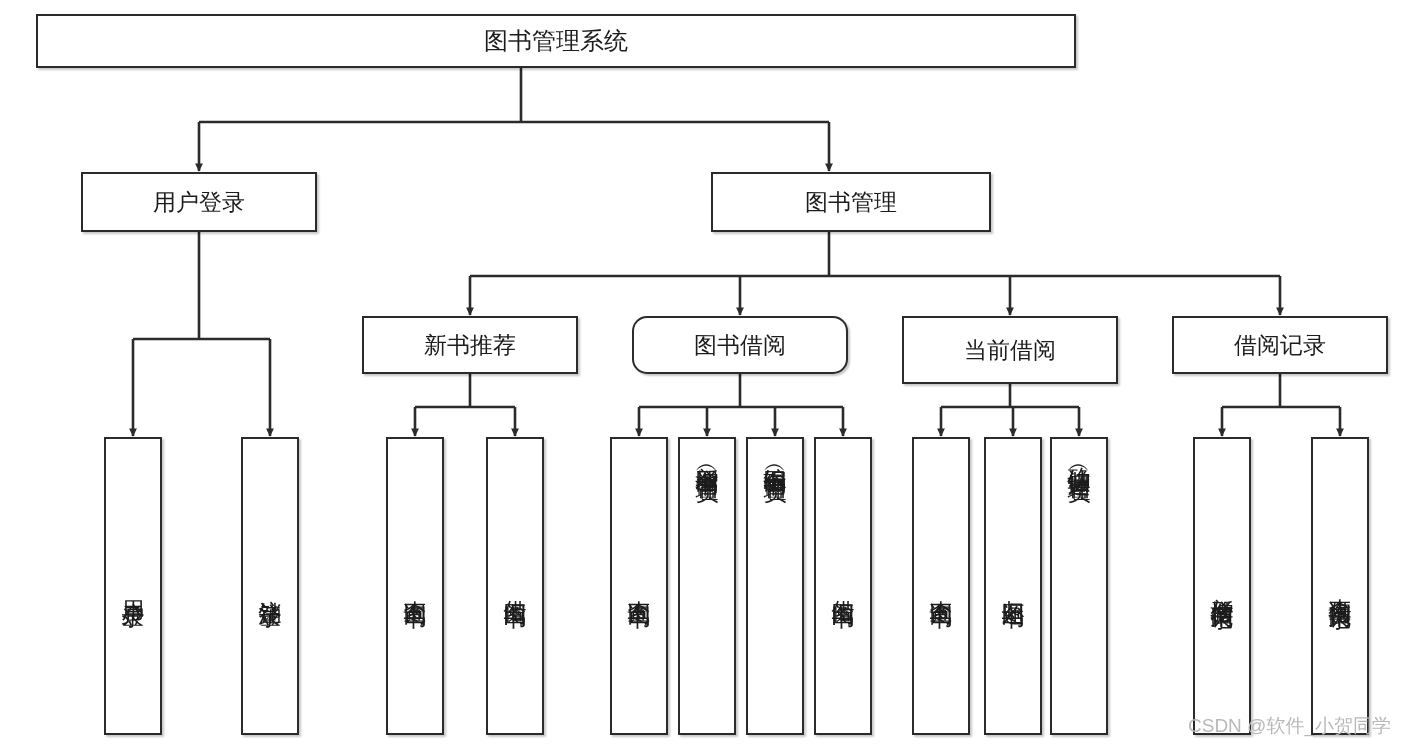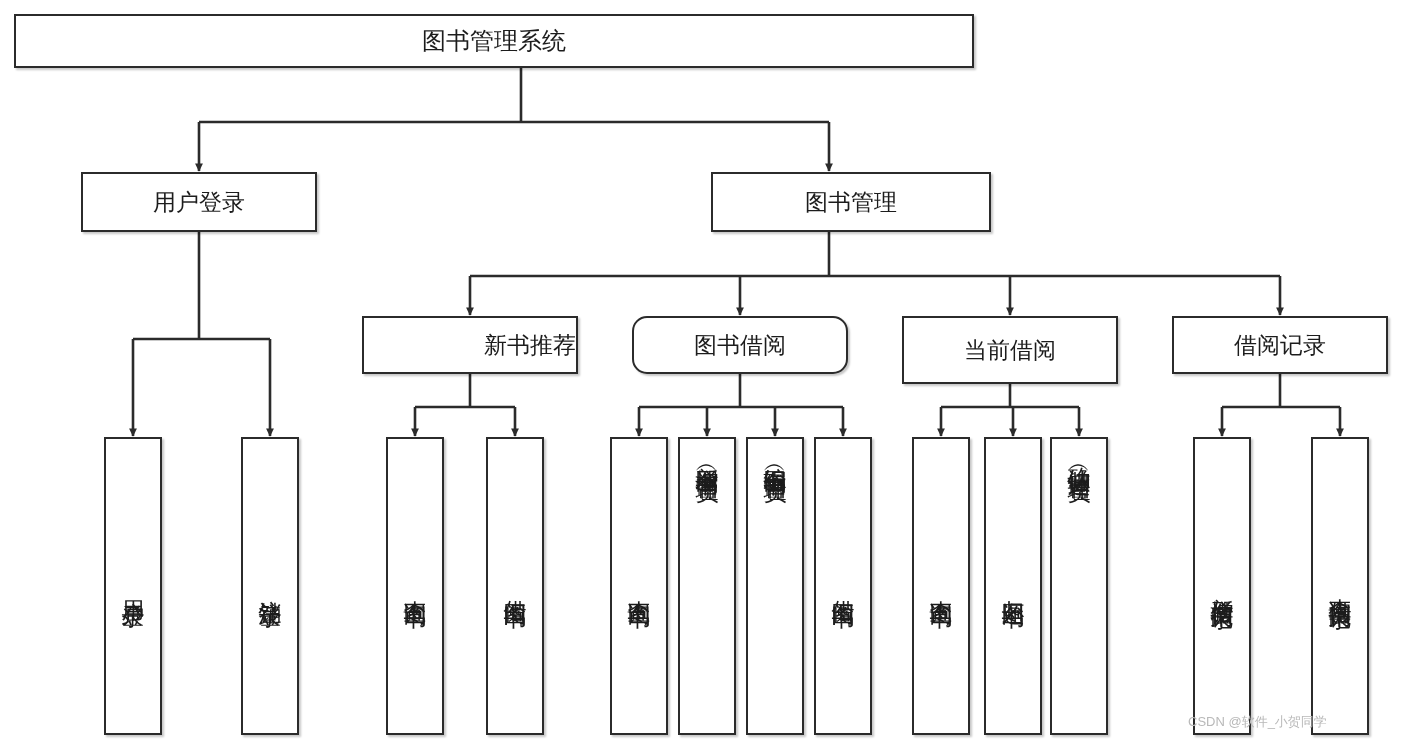--- a/index.html
+++ b/index.html
@@ -63,21 +63,21 @@
     line-height: 1;
   }
   .node.vertical.centered {
     align-items: center;
     padding-top: 0;
   }
   .watermark {
     position: absolute;
     left: 1188px;
     top: 713px;
-    font-size: 13px;
+    font-size: 19px;
     color: #b9b9b9;
     white-space: nowrap;
     z-index: 5;
     font-family: "Liberation Sans", "DejaVu Sans", sans-serif;
   }
 </style>
 </head>
 <body>
 
 <div id="diagram-root">
@@ -119,30 +119,30 @@
         <path d="M1013,407 L1013,436" marker-end="url(#arrowhead)"></path>
         <path d="M1079,407 L1079,436" marker-end="url(#arrowhead)"></path>
         <path d="M1280,374 L1280,407"></path>
         <path d="M1222,407 L1340,407"></path>
         <path d="M1222,407 L1222,436" marker-end="url(#arrowhead)"></path>
         <path d="M1340,407 L1340,436" marker-end="url(#arrowhead)"></path>
       </g>
   </svg>
 
   <div id="node-layer">
-      <div class="node horizontal root" style="left: 14px; top: 14px; width: 960px; height: 54px;">
+      <div class="node horizontal root" style="left: 36px; top: 14px; width: 1040px; height: 54px;">
         <span class="node-label">图书管理系统</span>
       </div>
       <div class="node horizontal" style="left: 81px; top: 172px; width: 236px; height: 60px;">
         <span class="node-label">用户登录</span>
       </div>
       <div class="node horizontal" style="left: 711px; top: 172px; width: 280px; height: 60px;">
         <span class="node-label">图书管理</span>
       </div>
-      <div class="node horizontal" style="left: 362px; top: 316px; width: 216px; height: 58px; justify-content: flex-end;">
+      <div class="node horizontal" style="left: 362px; top: 316px; width: 216px; height: 58px;">
         <span class="node-label">新书推荐</span>
       </div>
       <div class="node horizontal" style="left: 632px; top: 316px; width: 216px; height: 58px; border-radius: 15px;">
         <span class="node-label">图书借阅</span>
       </div>
       <div class="node horizontal" style="left: 902px; top: 316px; width: 216px; height: 68px;">
         <span class="node-label">当前借阅</span>
       </div>
       <div class="node horizontal" style="left: 1172px; top: 316px; width: 216px; height: 58px;">
         <span class="node-label">借阅记录</span>

